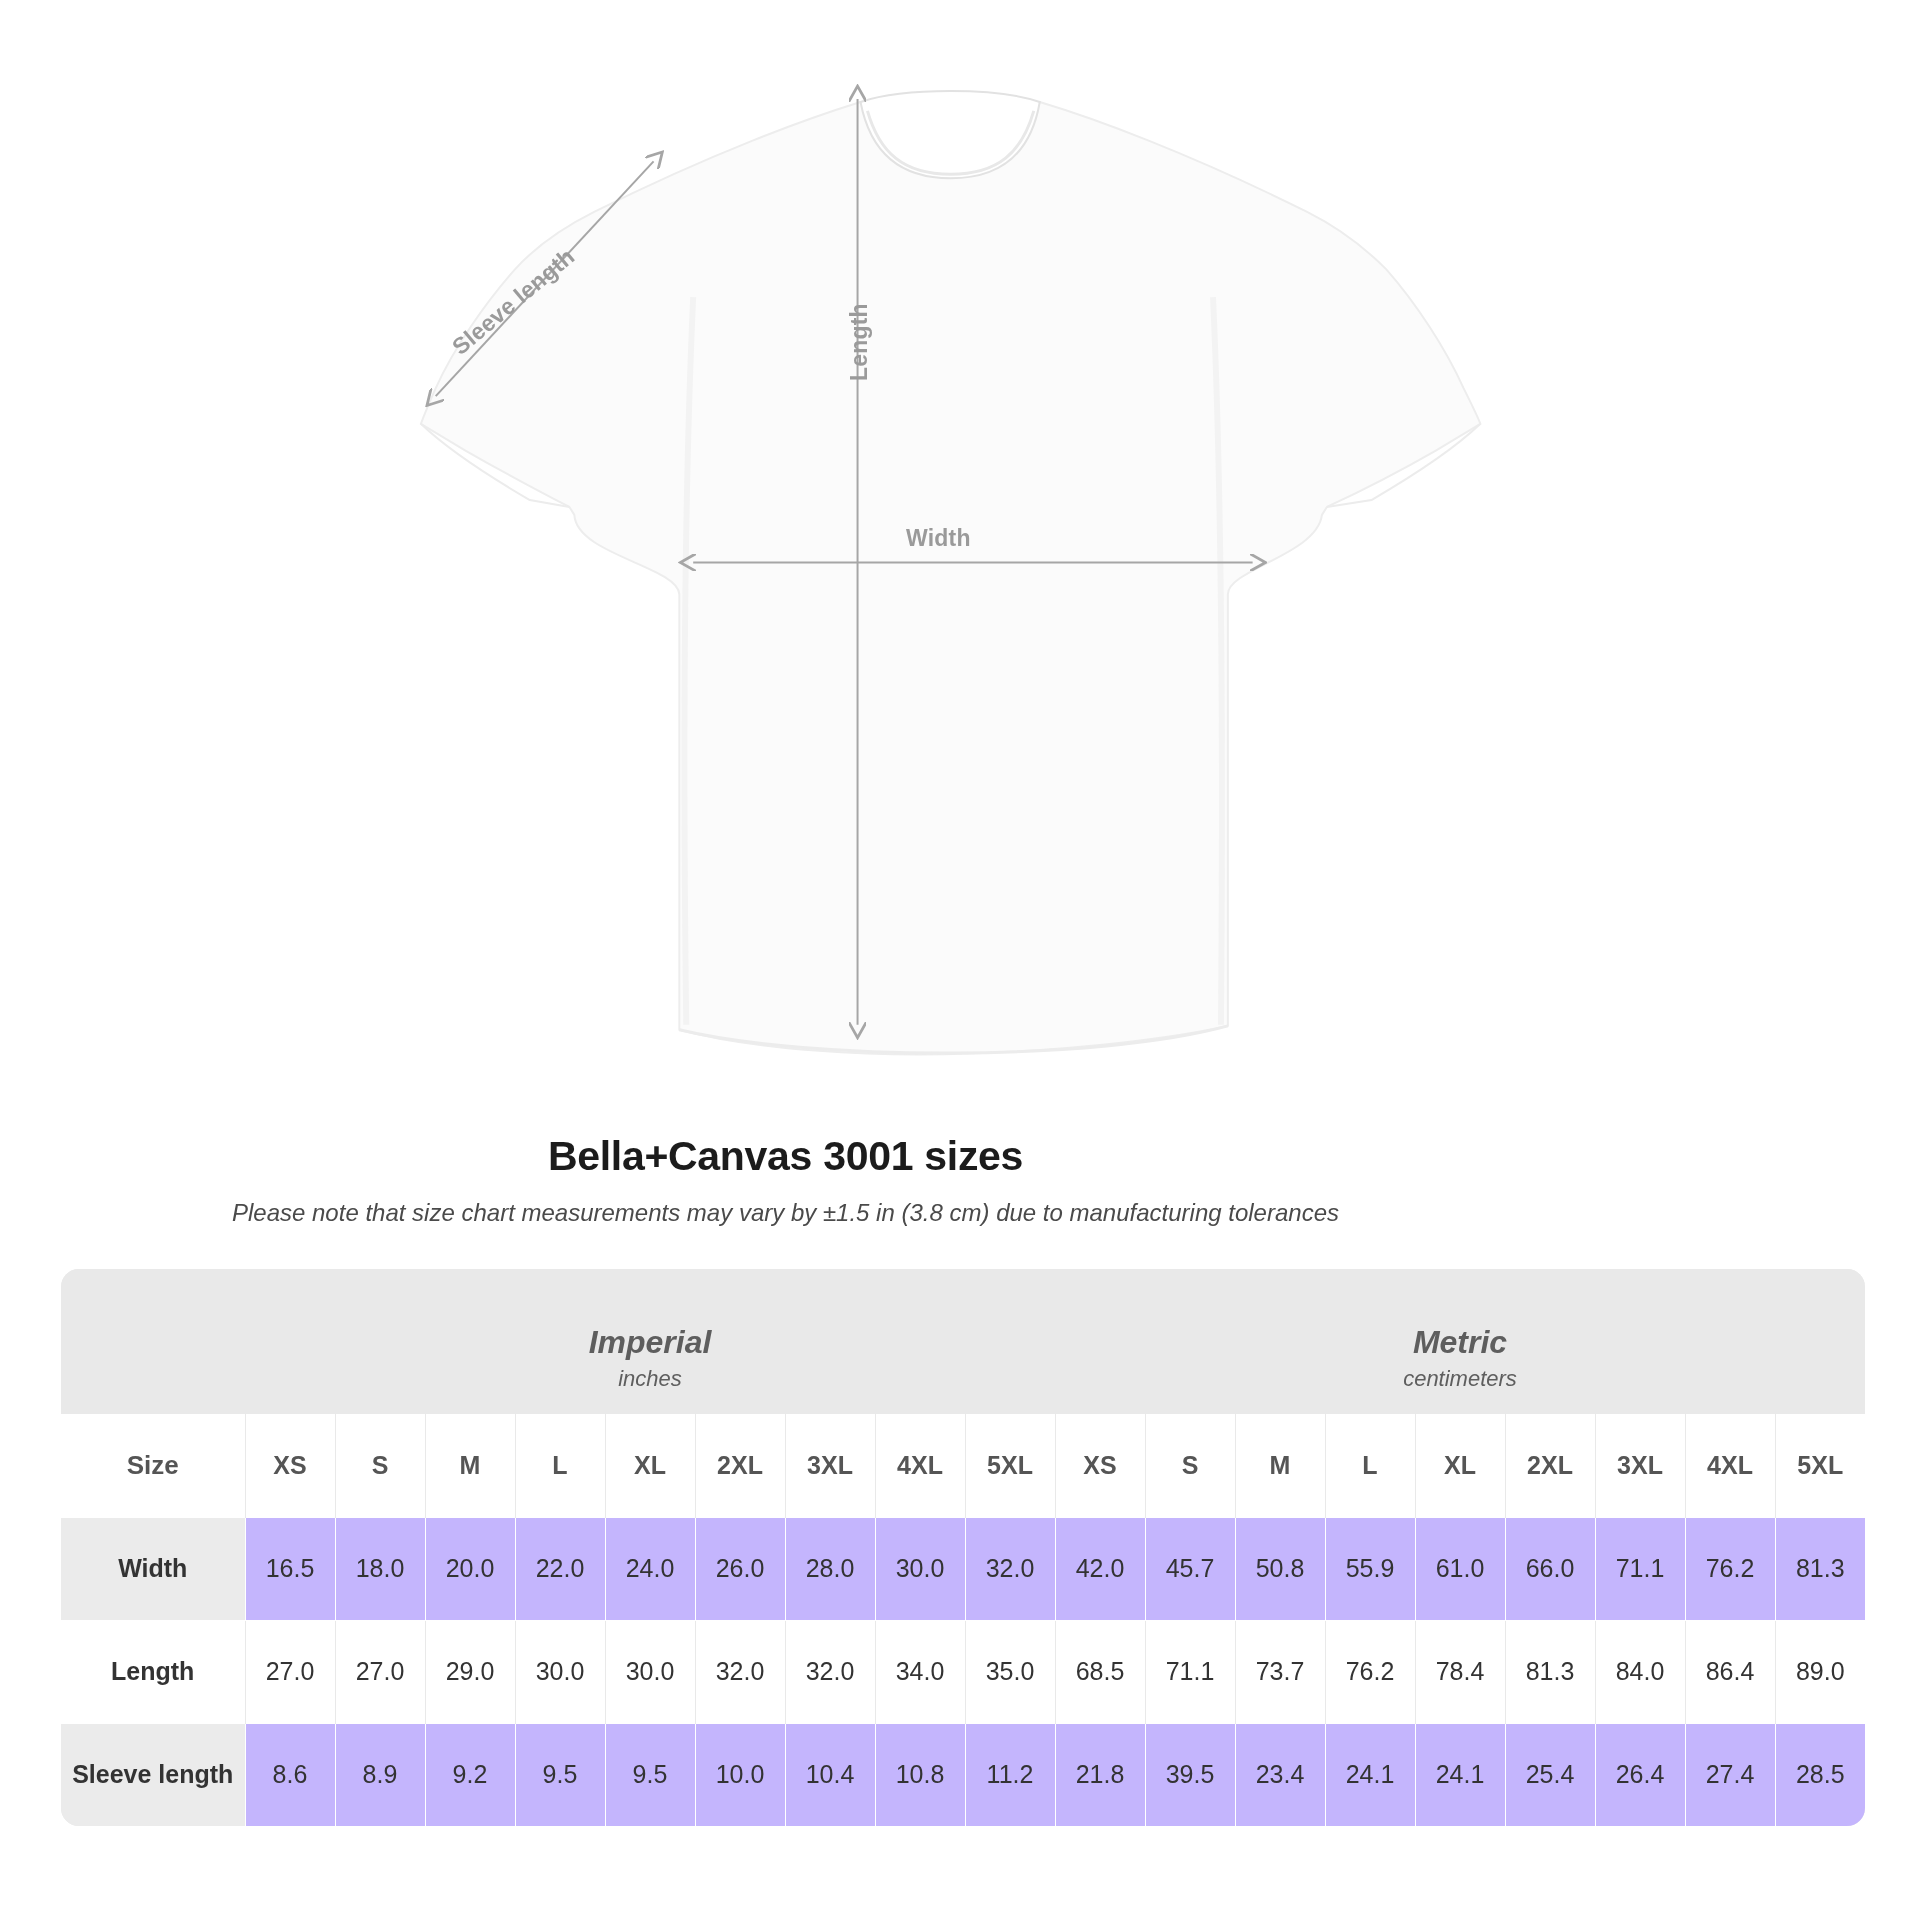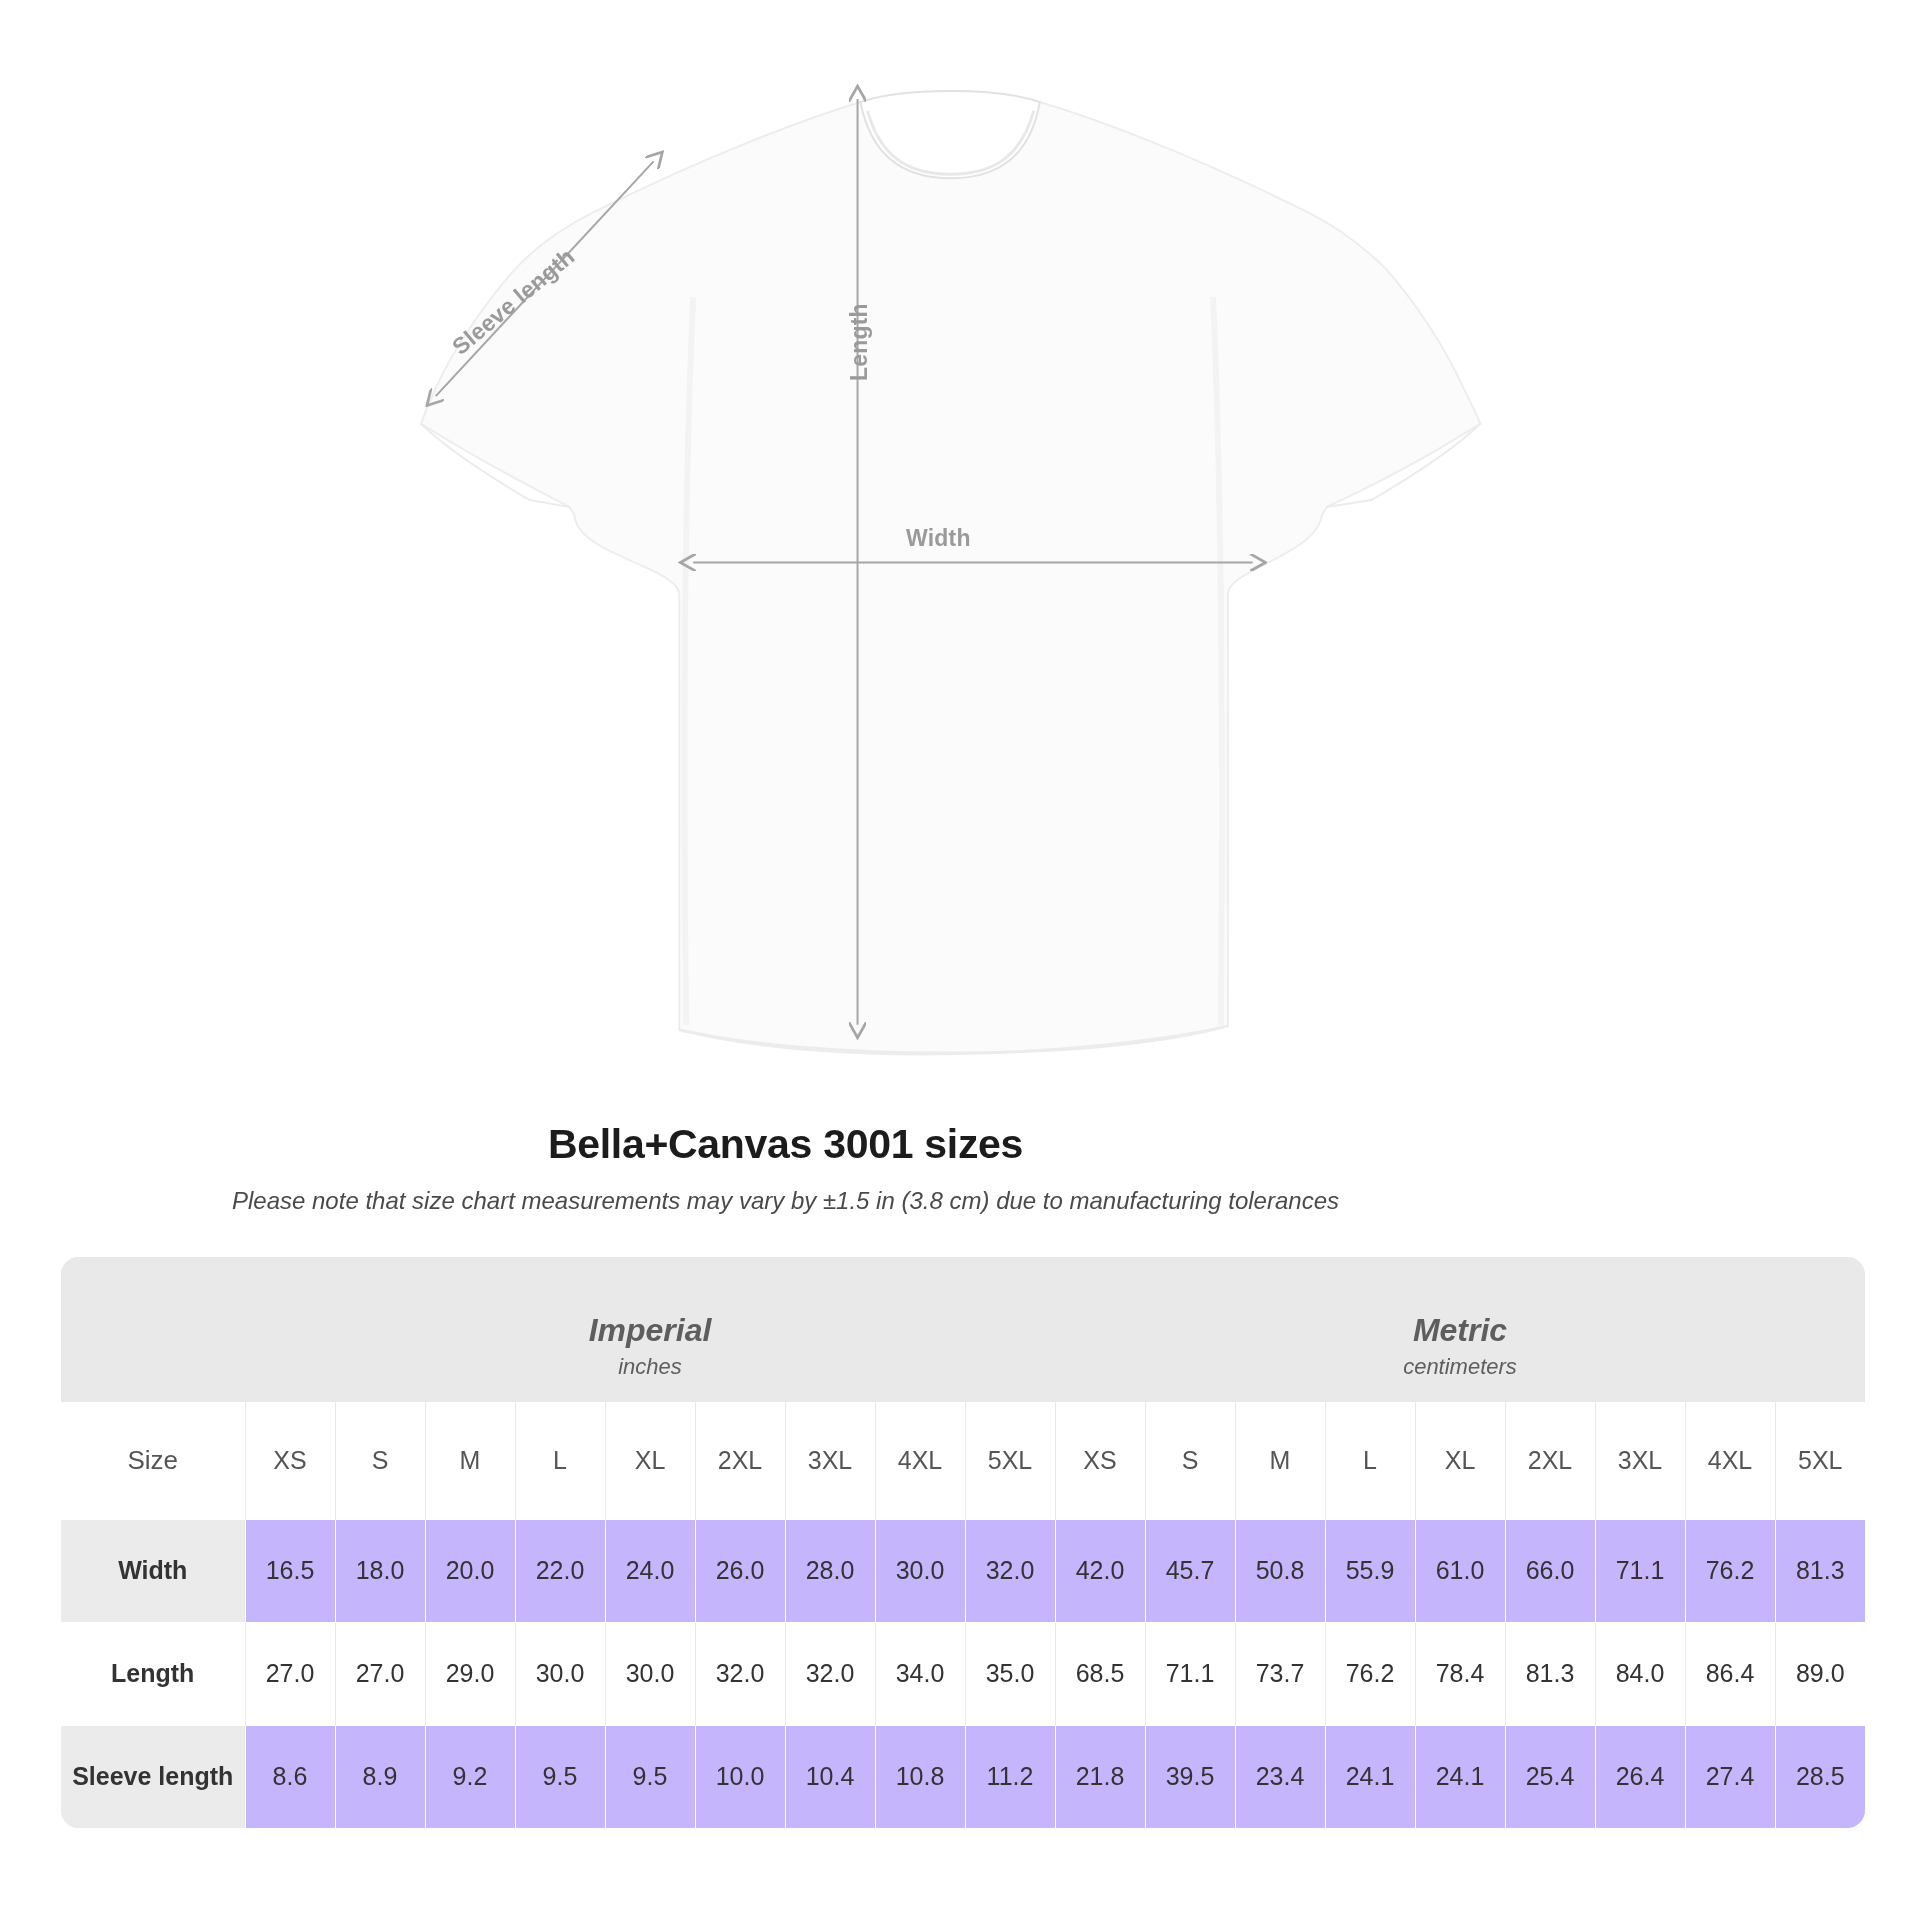--- a/index.html
+++ b/index.html
@@ -47,21 +47,21 @@
   .dim-label.sleeve-label {
     left: 447px; top: 340px;
     transform: rotate(-40deg);
     transform-origin: left top;
   }
 
   
   .title-block {
     width: 1571px;
     text-align: center;
-    margin-top: 12px;
+    margin-top: 24px;
   }
   .chart-title {
     font-size: 41px;
     font-weight: bold;
     color: #1c1c1c;
     letter-spacing: -0.3px;
   }
   .chart-note {
     margin-top: 19px;
     font-size: 24px;
@@ -106,24 +106,24 @@
     font-style: italic;
     color: #5e5e5e;
     margin-top: 4px;
   }
   .blank-corner {
     background: #e9e9e9;
   }
 
   
   tr.size-row td {
-    height: 117px;
+    height: 103px;
     background: #ffffff;
     font-size: 25px;
-    font-weight: normal;
+    font-weight: bold;
     color: #555555;
     border-right: 1px solid #e9e9e9;
   }
   tr.size-row td:last-child { border-right: none; }
   tr.size-row td.rowhead {
     background: #ffffff;
     font-size: 26px;
     color: #555555;
   }
 

